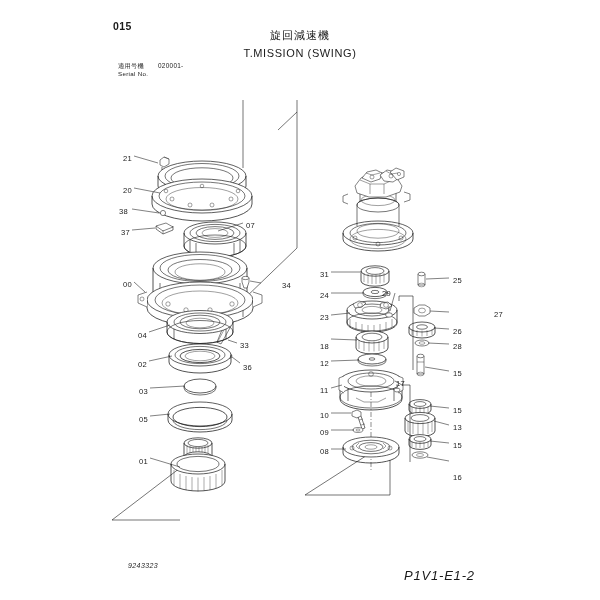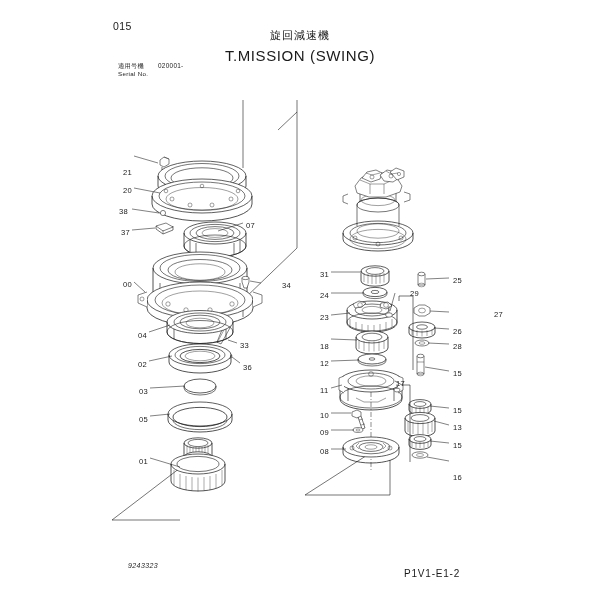--- a/index.html
+++ b/index.html
@@ -1,28 +1,28 @@
 <!DOCTYPE html>
 <html><head>
 <meta charset="utf-8">
 <style>
   html,body{margin:0;padding:0;background:#ffffff;}
   body{width:600px;height:600px;overflow:hidden;
        font-family:"Liberation Sans",sans-serif;color:#1a1a1a;}
   #sheet{position:relative;width:600px;height:600px;background:#fff;}
   .txt{position:absolute;white-space:pre;}
-  .page-no{font-size:10.5px;font-weight:normal;letter-spacing:.4px;}
+  .page-no{font-size:10.5px;font-weight:bold;letter-spacing:.4px;}
   .title-jp{font-size:11px;letter-spacing:1px;text-align:center;width:200px;}
-  .title-en{font-size:15px;letter-spacing:.6px;text-align:center;width:200px;}
+  .title-en{font-size:11px;letter-spacing:.6px;text-align:center;width:200px;}
   .serial-jp{font-size:6.2px;letter-spacing:.3px;}
   .serial-en{font-size:6.2px;letter-spacing:.3px;}
   .serial-val{font-size:6.4px;letter-spacing:.3px;}
   .callout{font-size:7.6px;letter-spacing:.3px;}
   .foot-l{font-size:7px;font-style:italic;letter-spacing:.4px;}
-  .foot-r{font-size:10px;letter-spacing:.8px;}
+  .foot-r{font-size:13px;letter-spacing:.8px;font-style:italic;}
   svg{position:absolute;left:0;top:0;}
 </style>
 </head>
 <body>
 
 <div id="sheet">
 
   <svg width="600" height="600" viewBox="0 0 600 600">
     <defs>
       <style>
@@ -470,38 +470,38 @@
   <div class="txt title-en" style="left:200px;top:47px;">T.MISSION (SWING)</div>
 
   <div class="txt serial-jp" style="left:118px;top:62px;">適用号機</div>
   <div class="txt serial-en" style="left:118px;top:70px;">Serial No.</div>
   <div class="txt serial-val" style="left:158px;top:62px;">020001-</div>
 
   <div class="txt foot-l" style="left:128px;top:562px;">9243323</div>
   <div class="txt foot-r" style="left:404px;top:568px;">P1V1-E1-2</div>
 
   <div id="callout-layer">
-      <div class="txt callout" style="left: 123px; top: 168px;">21</div>
+      <div class="txt callout" style="left: 123px; top: 154px;">21</div>
       <div class="txt callout" style="left: 123px; top: 186px;">20</div>
       <div class="txt callout" style="left: 119px; top: 207px;">38</div>
       <div class="txt callout" style="left: 121px; top: 228px;">37</div>
       <div class="txt callout" style="left: 246px; top: 221px;">07</div>
       <div class="txt callout" style="left: 123px; top: 280px;">00</div>
       <div class="txt callout" style="left: 264px; top: 281px; padding-left: 18px;">34</div>
       <div class="txt callout" style="left: 138px; top: 331px;">04</div>
       <div class="txt callout" style="left: 240px; top: 341px;">33</div>
       <div class="txt callout" style="left: 138px; top: 360px;">02</div>
       <div class="txt callout" style="left: 243px; top: 363px;">36</div>
       <div class="txt callout" style="left: 139px; top: 387px;">03</div>
       <div class="txt callout" style="left: 139px; top: 415px;">05</div>
       <div class="txt callout" style="left: 139px; top: 457px;">01</div>
       <div class="txt callout" style="left: 320px; top: 270px;">31</div>
       <div class="txt callout" style="left: 453px; top: 276px;">25</div>
       <div class="txt callout" style="left: 320px; top: 291px;">24</div>
-      <div class="txt callout" style="left: 410px; top: 289px;">29</div>
+      <div class="txt callout" style="left: 382px; top: 289px;">29</div>
       <div class="txt callout" style="left: 320px; top: 313px;">23</div>
       <div class="txt callout" style="left: 453px; top: 310px; padding-left: 41px;">27</div>
       <div class="txt callout" style="left: 453px; top: 327px;">26</div>
       <div class="txt callout" style="left: 320px; top: 342px;">18</div>
       <div class="txt callout" style="left: 453px; top: 342px;">28</div>
       <div class="txt callout" style="left: 320px; top: 359px;">12</div>
       <div class="txt callout" style="left: 396px; top: 379px;">17</div>
       <div class="txt callout" style="left: 453px; top: 369px;">15</div>
       <div class="txt callout" style="left: 320px; top: 386px;">11</div>
       <div class="txt callout" style="left: 453px; top: 406px;">15</div>

